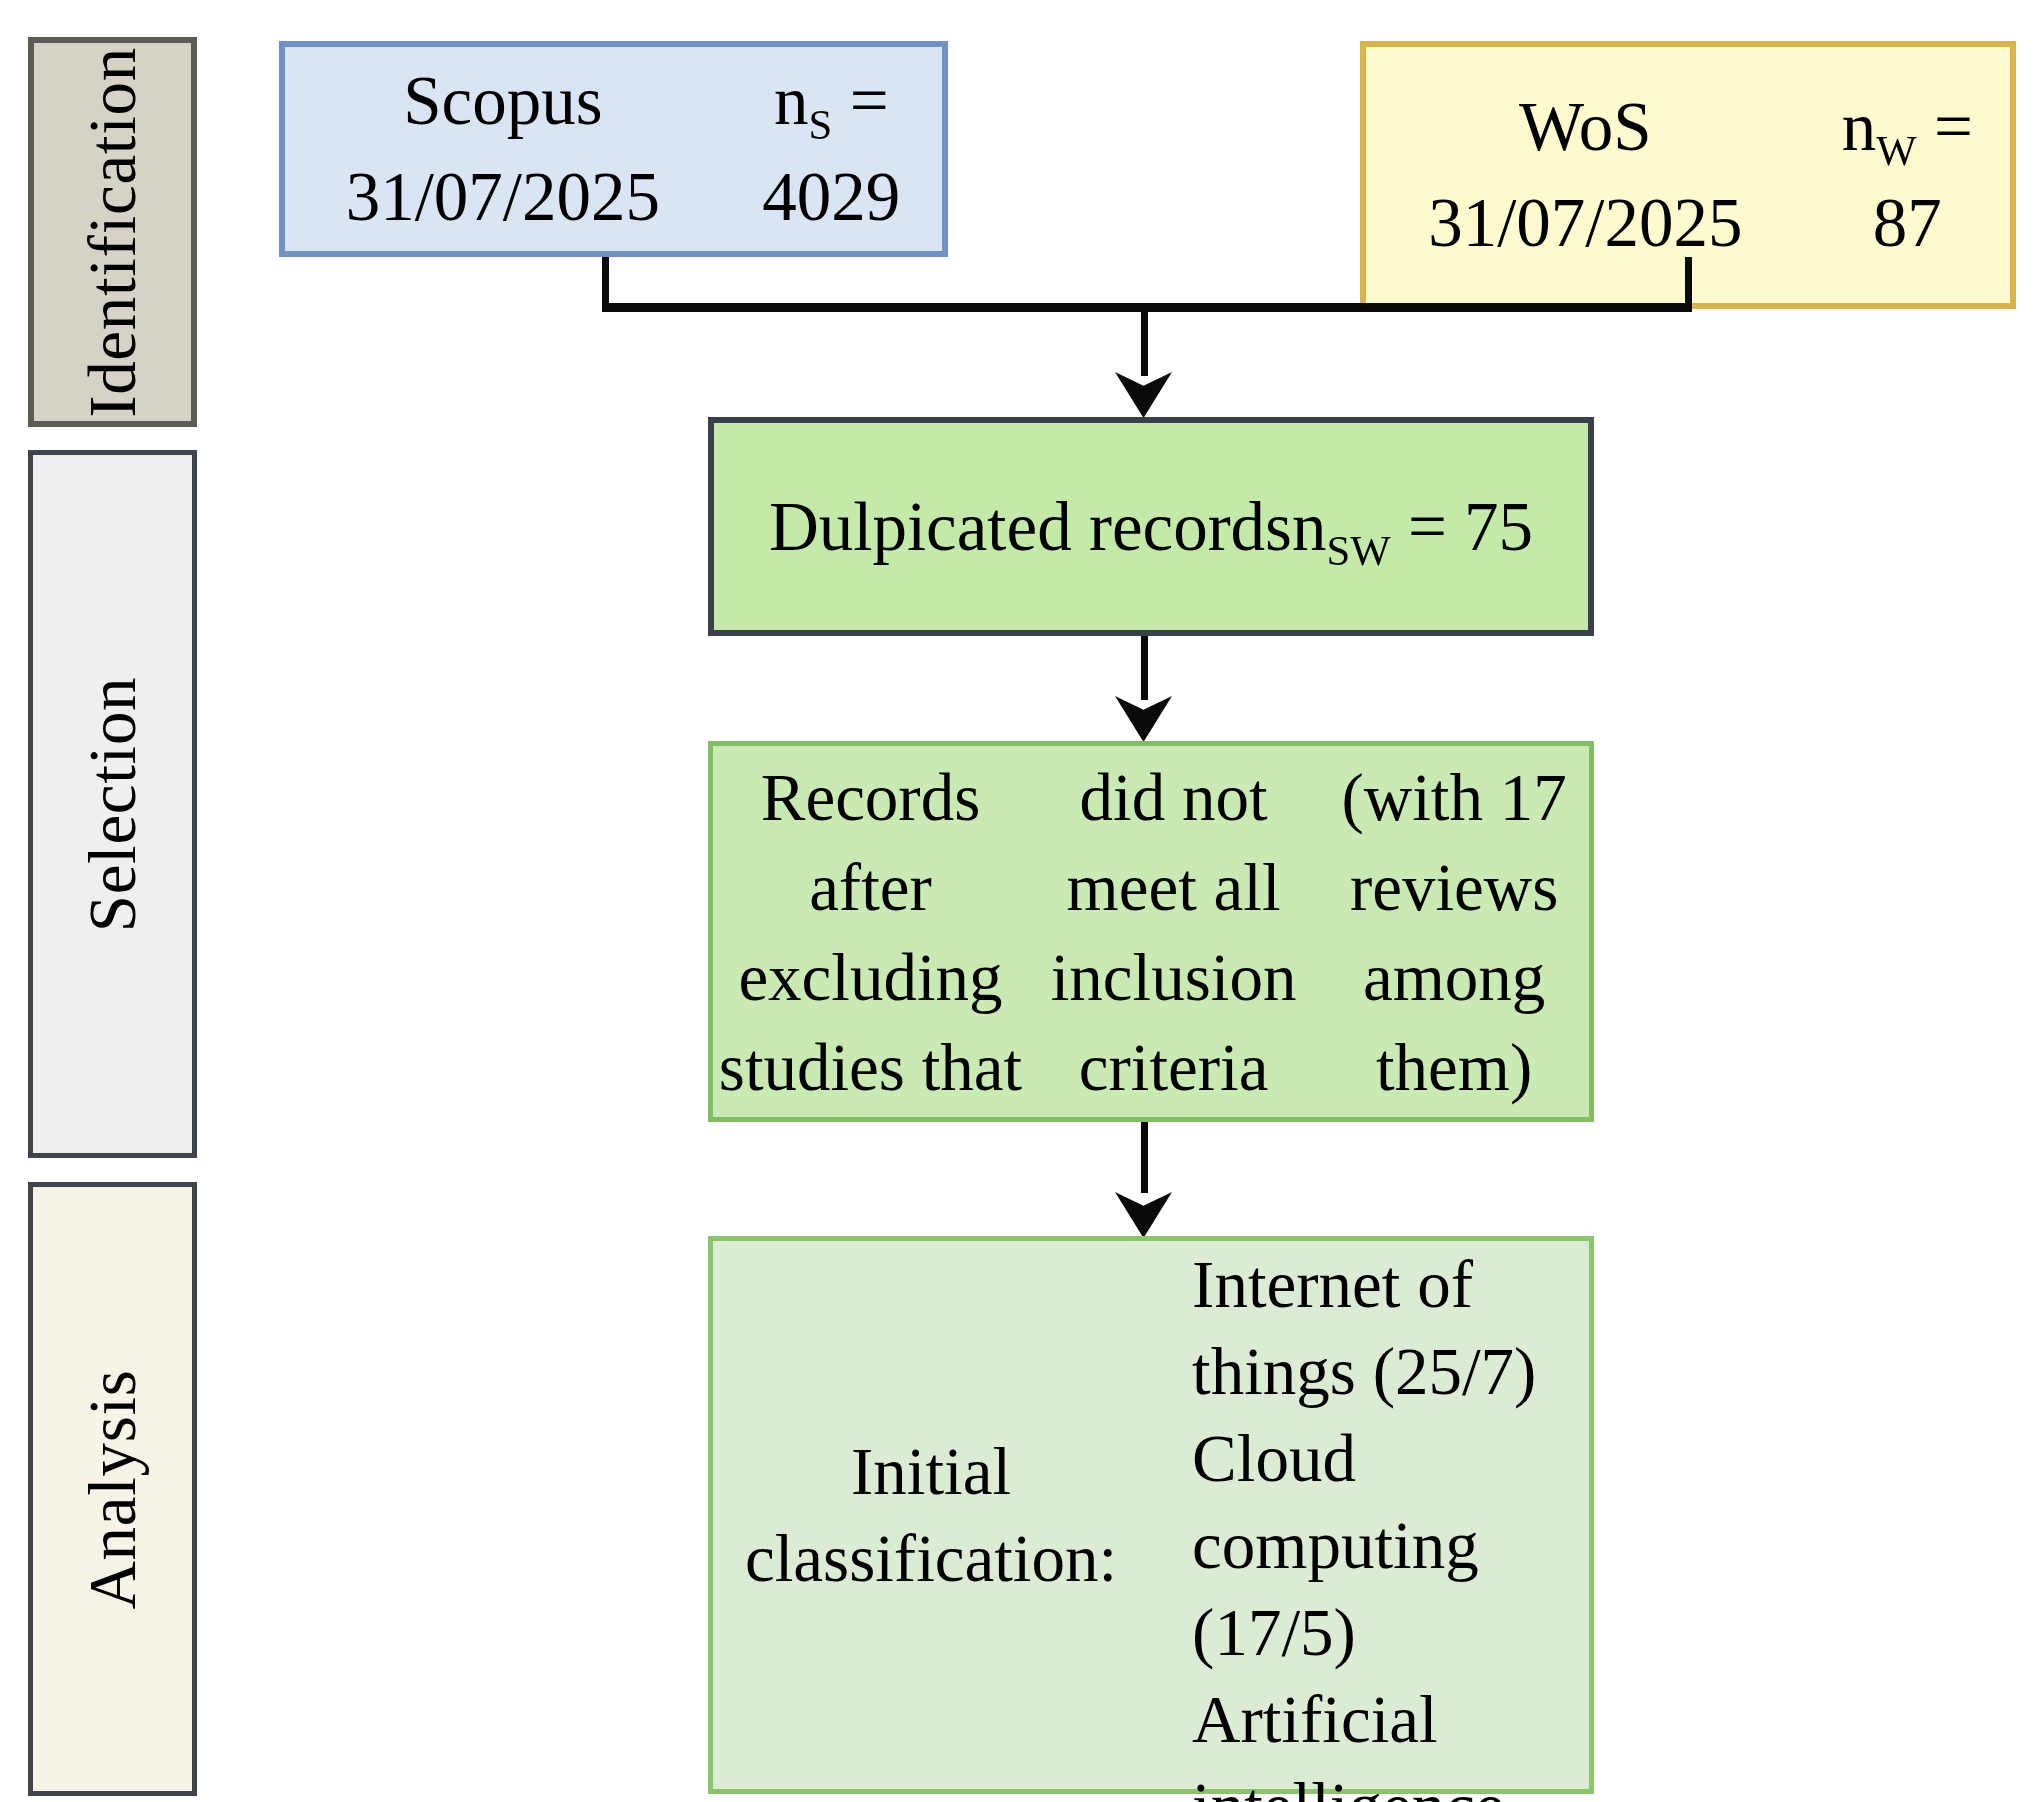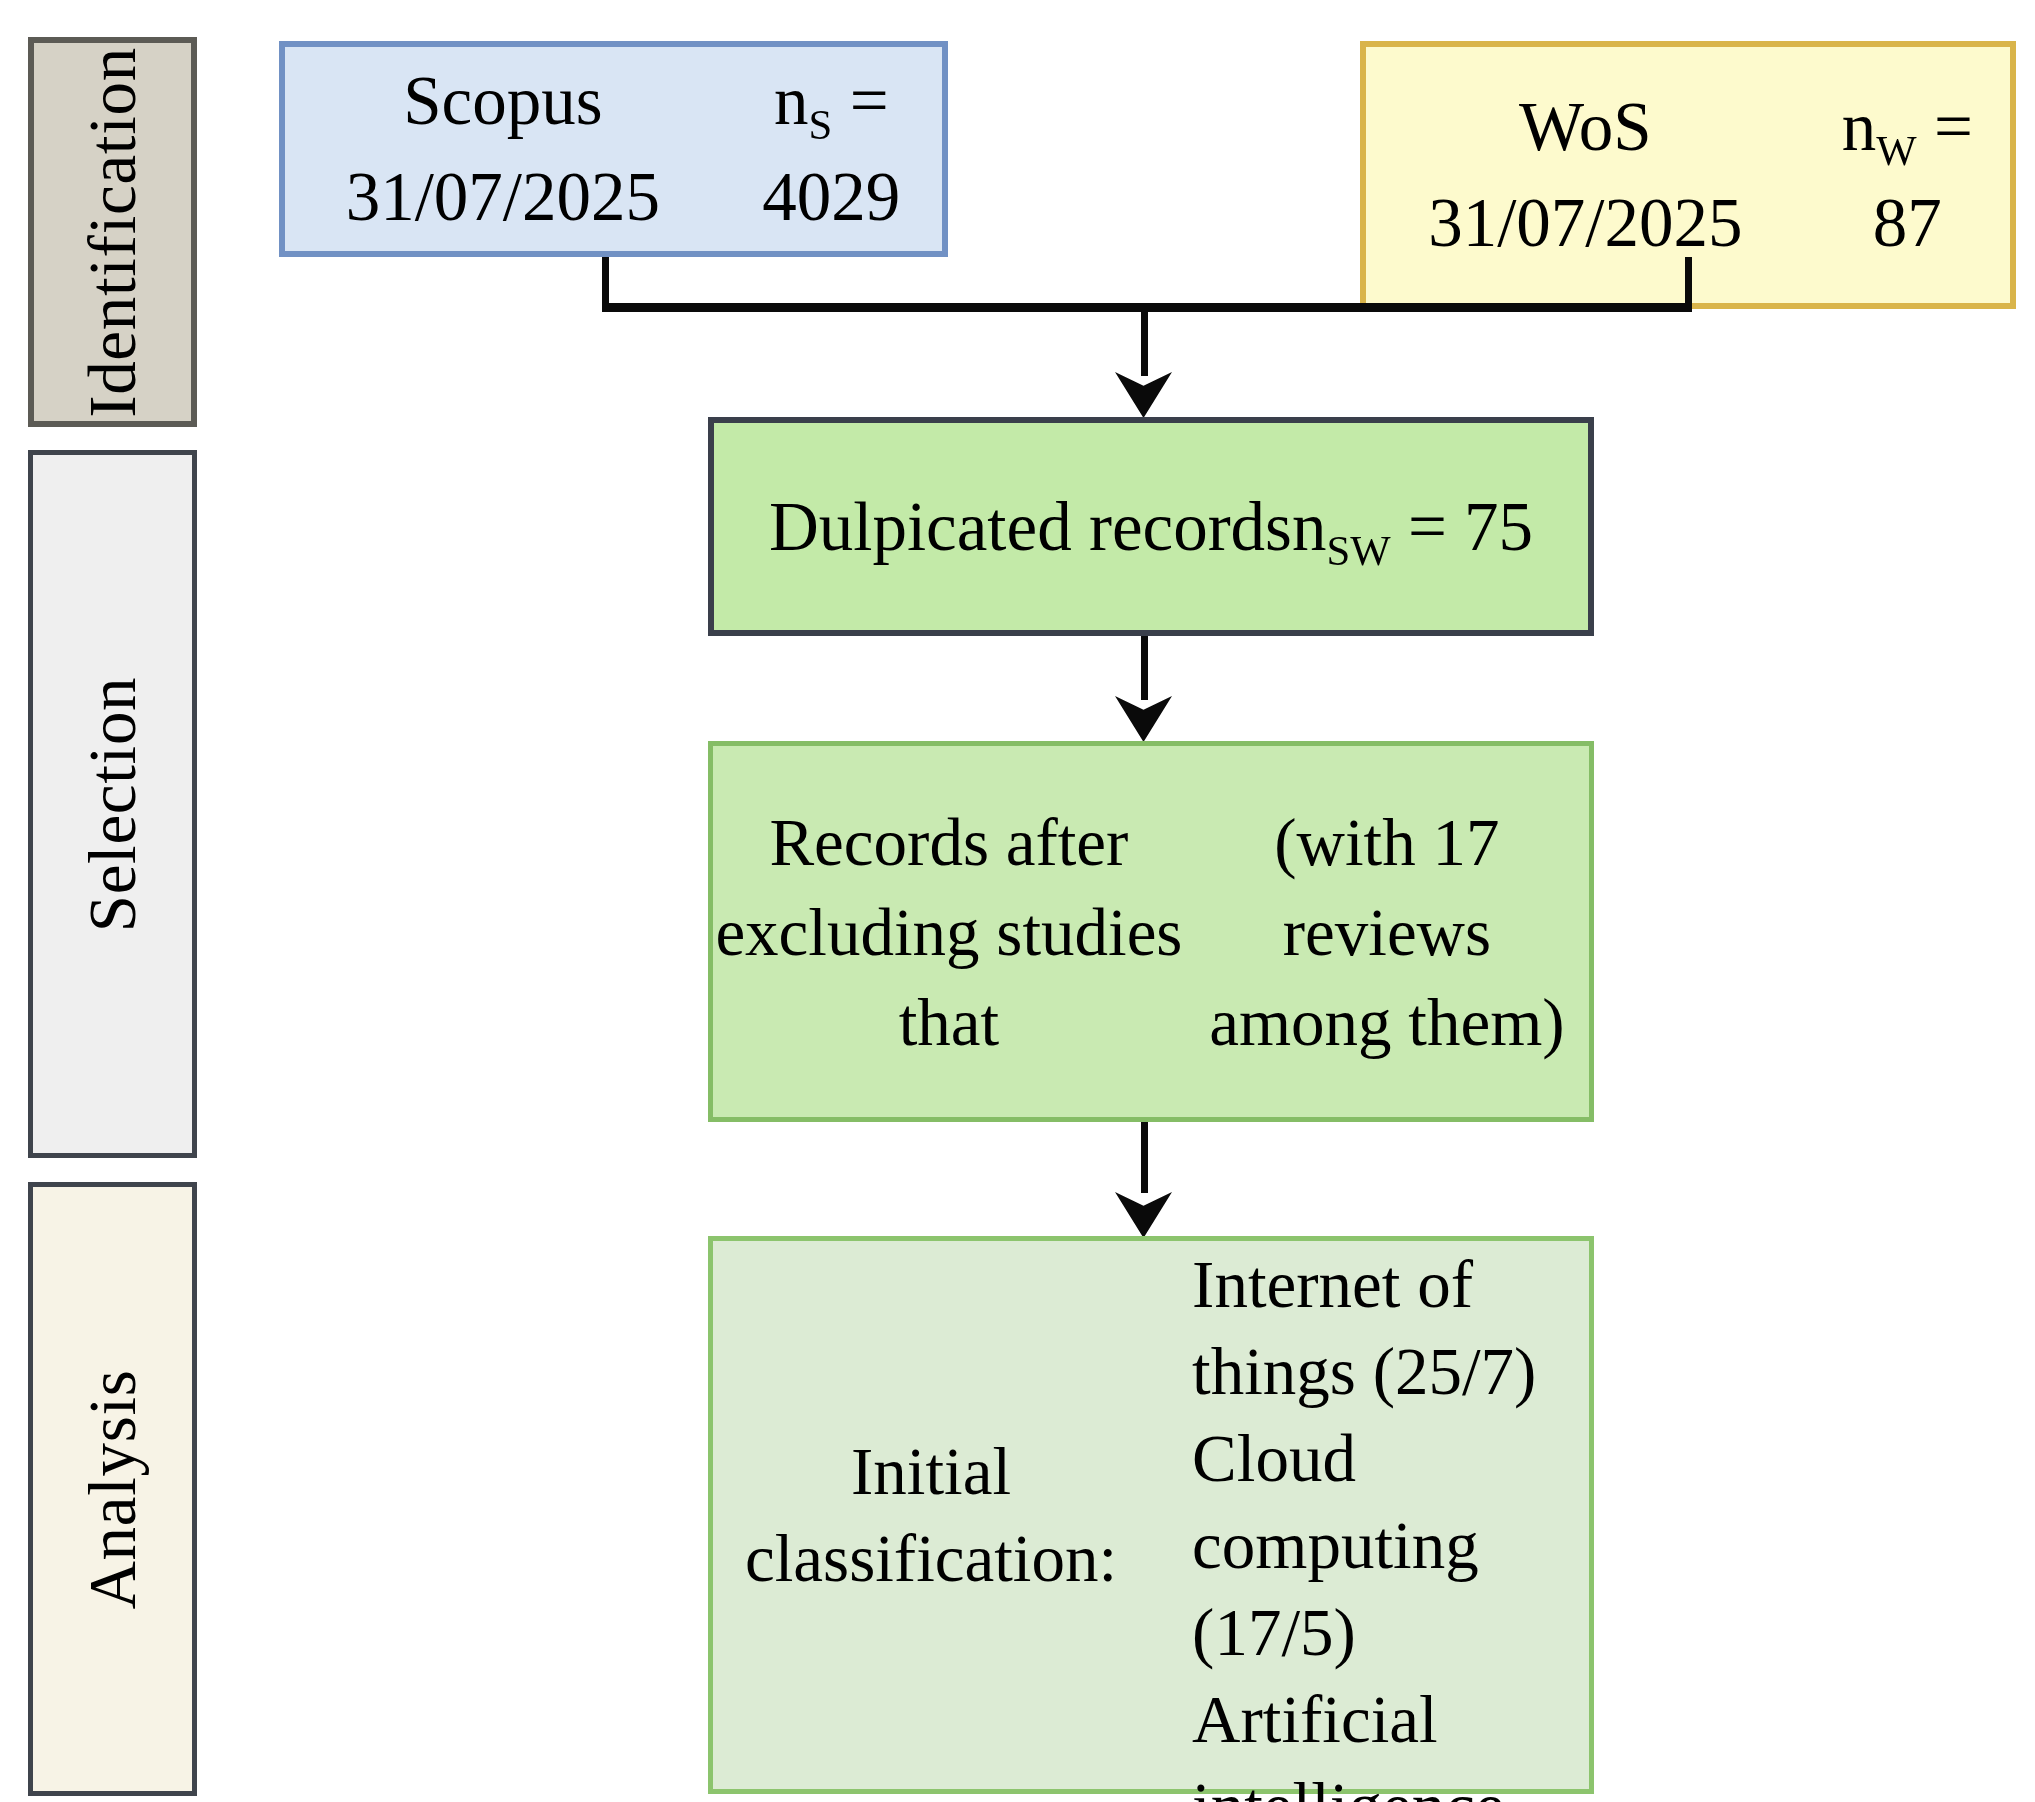--- a/index.html
+++ b/index.html
@@ -139,20 +139,21 @@
   <div class="box box-duplicates">
     <div>Dulpicated records</div>
     <div><span>n</span><sub>SW</sub><span> = 75</span></div>
   </div>
 
   <div class="line" style="left:1141px; top:636px; width:6.7px; height:64px;"></div>
   <div class="arrowhead" style="left:1115px; top:696px;"></div>
 
   <div class="box box-inclusion">
     <div>Records after excluding studies that</div>
+    <div>did not meet all inclusion criteria</div>
     <div>(with 17 reviews among them)</div>
   </div>
 
   <div class="line" style="left:1141px; top:1122px; width:6.7px; height:71px;"></div>
   <div class="arrowhead" style="left:1115px; top:1192px;"></div>
 
   <div class="box box-classification">
     <div>Initial classification:</div>
     <div class="cls-spacer"></div>
     <div class="cls-list">

